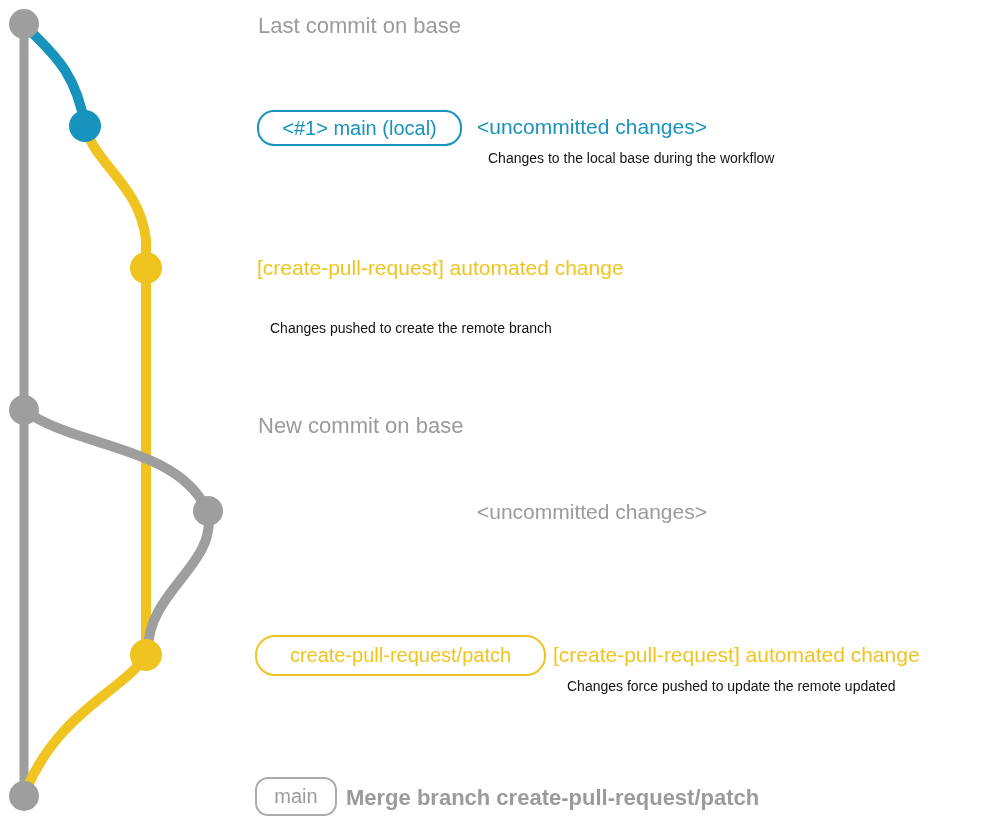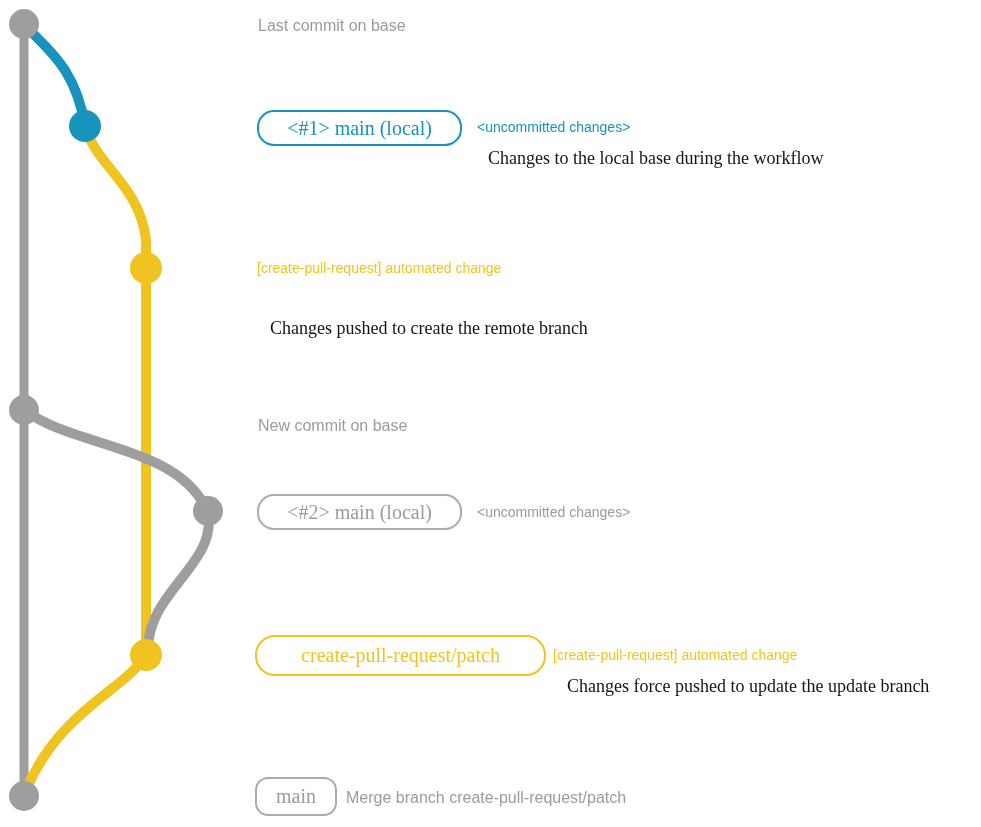--- a/index.html
+++ b/index.html
@@ -8,54 +8,53 @@
     width: 981px;
     height: 827px;
     background: #ffffff;
     overflow: hidden;
     font-family: "Liberation Sans", sans-serif;
   }
   .graph { position: absolute; left: 0; top: 0; }
 
   .sans-label {
     position: absolute;
-    font-size: 16px;
+    font-size: 22px;
     line-height: 24px;
     color: var(--text-gray);
     white-space: nowrap;
   }
   .title {
     position: absolute;
-    font-size: 14px;
+    font-size: 21px;
     line-height: 24px;
     white-space: nowrap;
   }
   .title-blue   { color: var(--blue); }
   .title-gray   { color: var(--text-gray); }
   .title-yellow { color: var(--yellow); }
 
   .desc {
     position: absolute;
-    font-family: Liberation Serif, serif;
-    font-size: 18px;
+    font-family: Liberation Sans, sans-serif;
+    font-size: 14px;
     line-height: 22px;
     color: var(--desc-black);
     white-space: nowrap;
   }
 
   .badge {
     position: absolute;
     box-sizing: border-box;
     display: flex;
     align-items: center;
     justify-content: center;
     font-size: 20px;
     white-space: nowrap;
     background: #ffffff;
-    font-family: Liberation Serif, serif;
   }
   .badge-blue {
     left: 257px; top: 110px; width: 205px; height: 36px;
     border: 2px solid var(--blue); color: var(--blue); border-radius: 17px;
   }
   .badge-gray2 {
     left: 257px; top: 494px; width: 205px; height: 36px;
     border: 2px solid var(--border-gray); color: var(--text-gray); border-radius: 17px;
   }
   .badge-yellow {
@@ -71,21 +70,21 @@
   #last-commit-label { left: 258px; top: 14px; }
   #title-1 { left: 477px; top: 115px; }
   #desc-1  { left: 488px; top: 147px; }
   #title-2 { left: 257px; top: 256px; }
   #desc-2  { left: 270px; top: 289px; margin-top: 28px; }
   #new-commit-label { left: 258px; top: 414px; }
   #title-4 { left: 477px; top: 500px; }
   #desc-4  { left: 488px; top: 533px; }
   #title-5 { left: 553px; top: 643px; }
   #desc-5  { left: 567px; top: 675px; }
-  #merge-label { left: 346px; top: 786px; }
+  #merge-label { left: 346px; top: 786px; font-weight: bold; }
 </style>
 </head>
 <body>
 
 <div class="canvas">
 
   <svg class="graph" width="240" height="827" viewBox="0 0 240 827" aria-hidden="true">
 
     <path d="M24 24 L24 796" fill="none" stroke-width="9" stroke="#9E9E9E"></path>
 
@@ -109,23 +108,22 @@
 
   <div class="badge badge-blue">&lt;#1&gt; main (local)</div>
   <div id="title-1" class="title title-blue">&lt;uncommitted changes&gt;</div>
   <div id="desc-1" class="desc">Changes to the local base during the workflow</div>
 
   <div id="title-2" class="title title-yellow">[create-pull-request] automated change</div>
   <div id="desc-2" class="desc">Changes pushed to create the remote branch</div>
 
   <div id="new-commit-label" class="sans-label">New commit on base</div>
 
-  <div class="badge badge-gray2">&lt;#2&gt; main (local)</div>
   <div id="title-4" class="title title-gray">&lt;uncommitted changes&gt;</div>
 
   <div class="badge badge-yellow">create-pull-request/patch</div>
   <div id="title-5" class="title title-yellow">[create-pull-request] automated change</div>
-  <div id="desc-5" class="desc">Changes force pushed to update the update branch</div>
+  <div id="desc-5" class="desc">Changes force pushed to update the remote updated</div>
 
   <div class="badge badge-main">main</div>
   <div id="merge-label" class="sans-label">Merge branch create-pull-request/patch</div>
 
 </div>
 
 </body></html>

